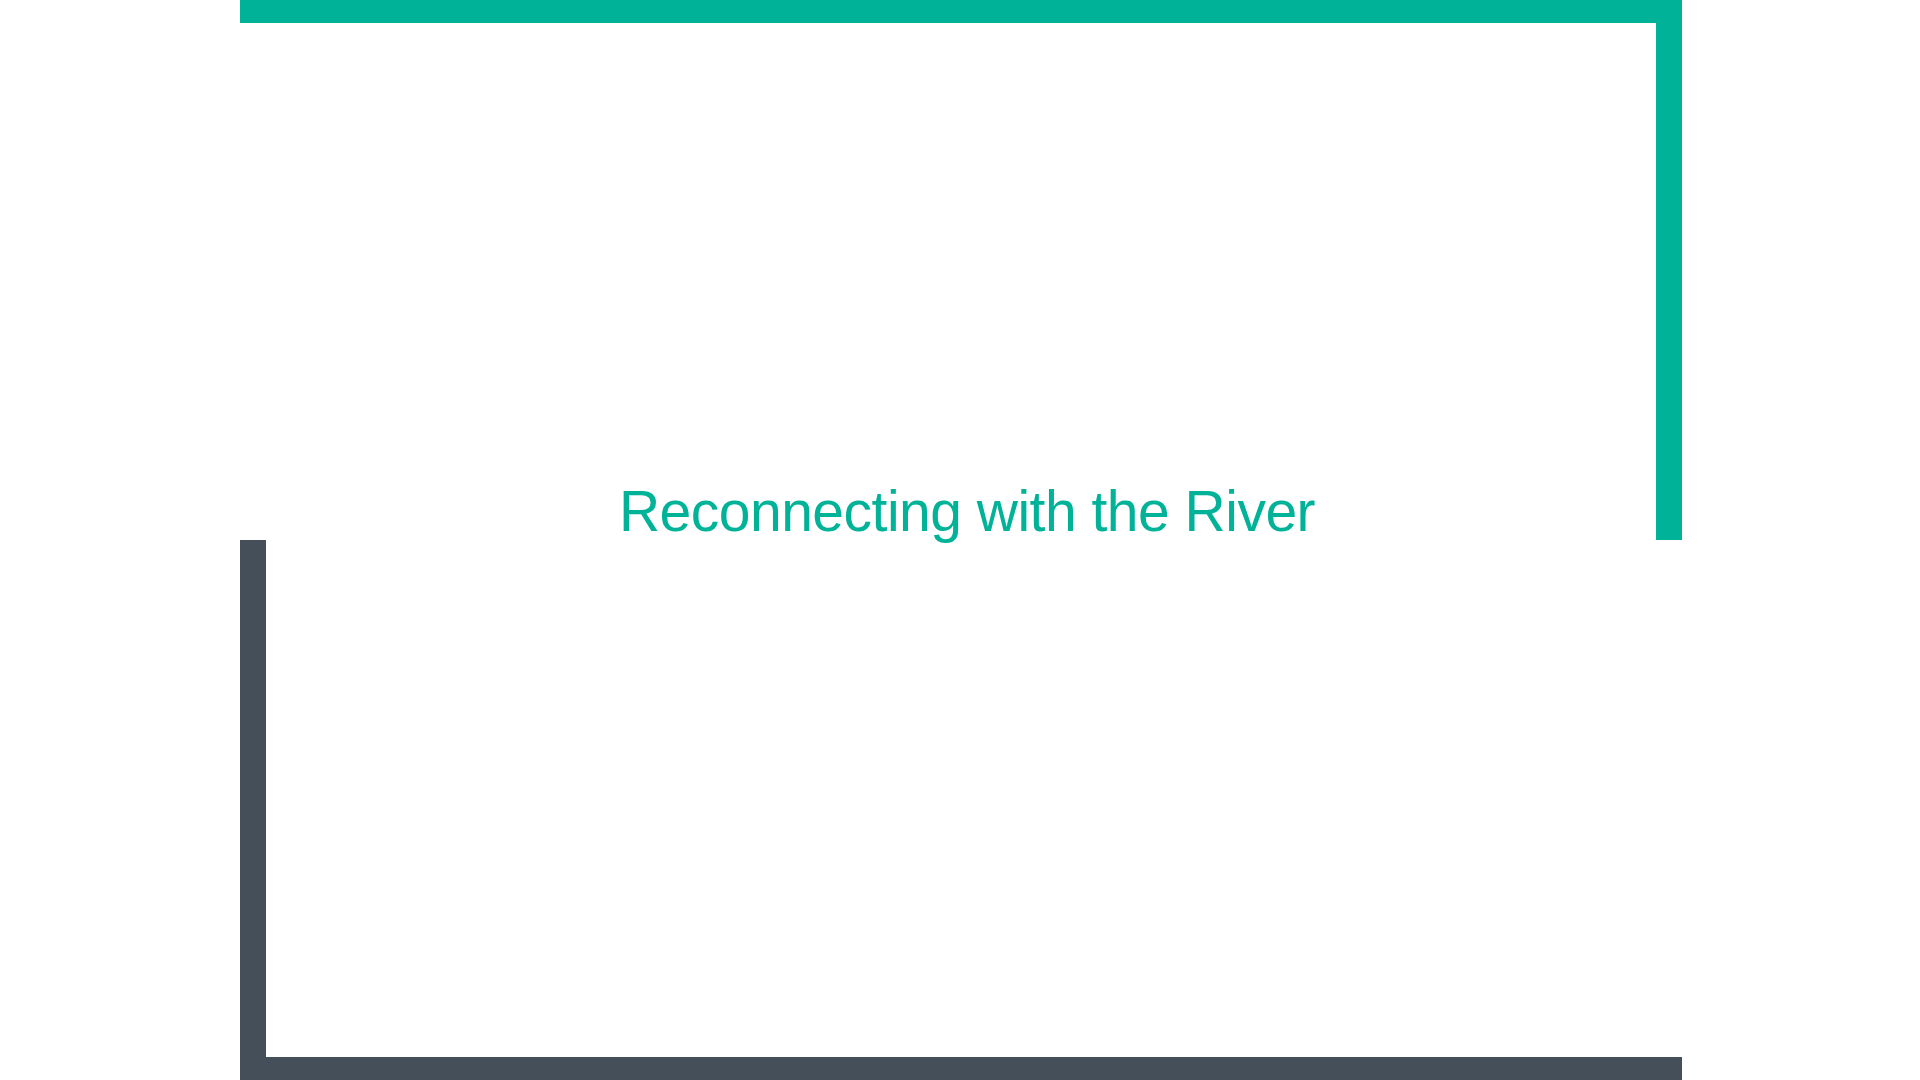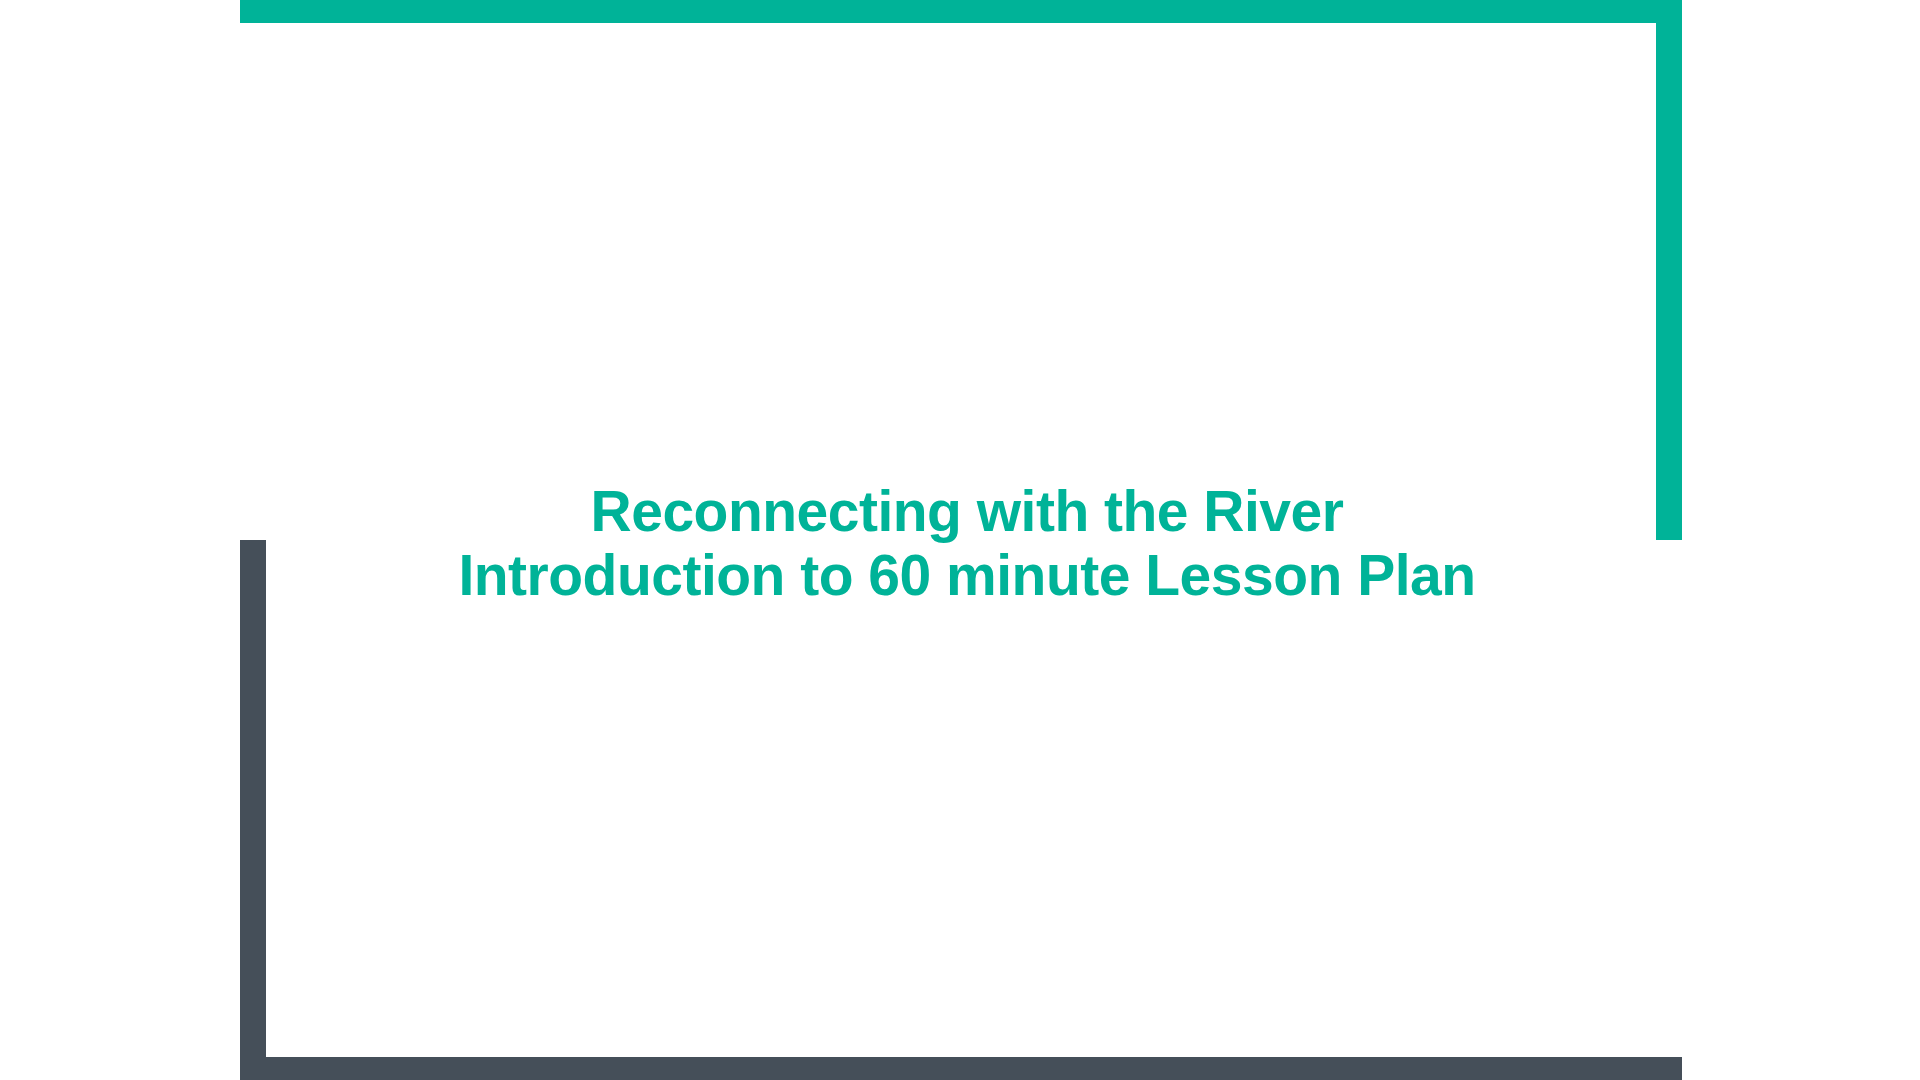--- a/index.html
+++ b/index.html
@@ -71,37 +71,36 @@
     top: 480px;
     width: 1402px;
     text-align: center;
     line-height: 1.12;
   }
 
   .title-line {
     display: block;
     color: #00b398;
     font-family: "Liberation Sans", sans-serif;
-    font-weight: bold;
+    font-weight: normal;
     font-size: 57px;
     letter-spacing: -0.5px;
     white-space: nowrap;
   }
 </style>
 </head>
 <body>
 
 <div id="slide">
 
   <div class="content-card"></div>
 
   <div class="frame-teal-top"></div>
   <div class="frame-teal-right"></div>
 
   <div class="frame-slate-left"></div>
   <div class="frame-slate-bottom"></div>
 
   <div class="title-block">
     <span class="title-line">Reconnecting with the River</span>
-    <span class="title-line">Introduction to 60 minute Lesson Plan</span>
   </div>
 
 </div>
 
 </body></html>

